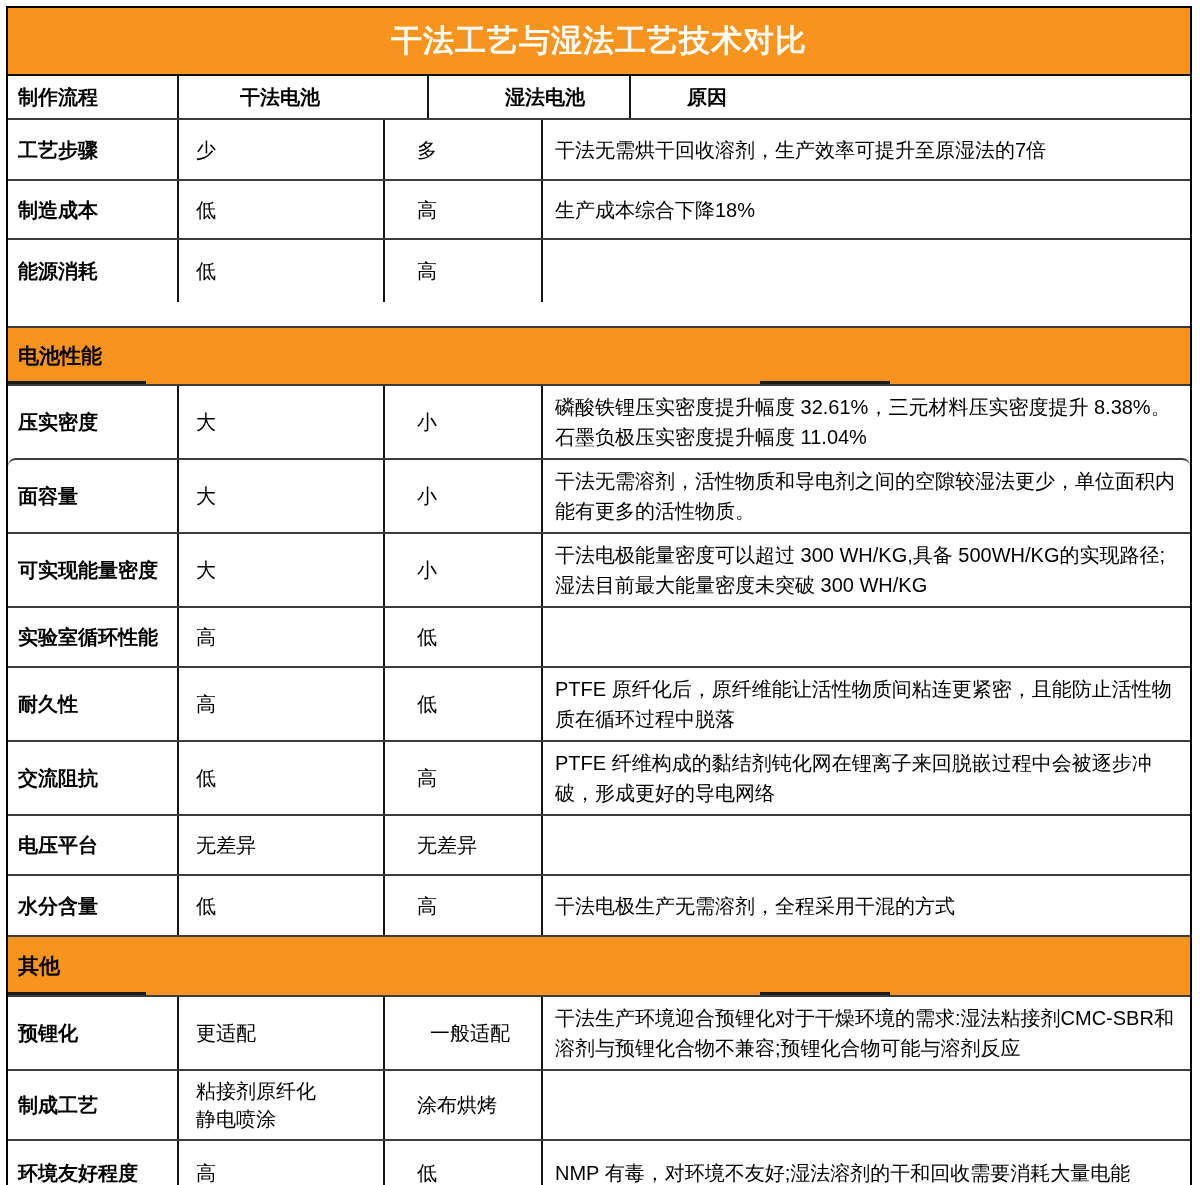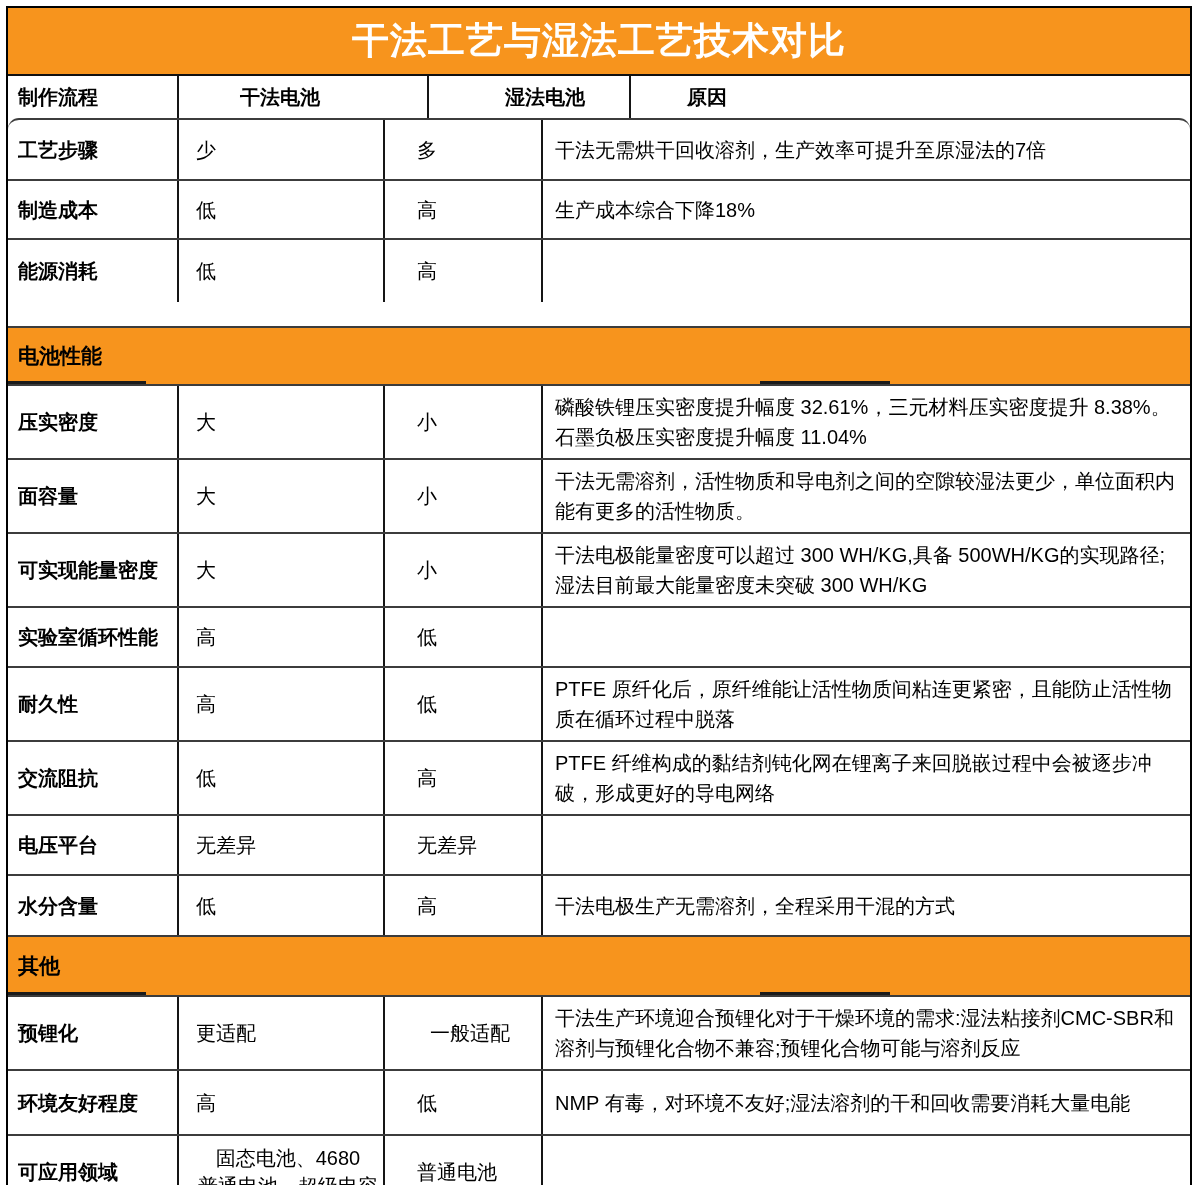--- a/index.html
+++ b/index.html
@@ -7,21 +7,21 @@
     width:1200px;height:1185px;overflow:hidden;
     font-family:"Liberation Sans","DejaVu Sans",sans-serif;color:#000;
     -webkit-font-smoothing:antialiased;
   }
   .tbl{
     position:relative;margin:6px 6px 0 6px;width:1182px;
     border:2px solid #000;background:#fff;
   }
   .title-bar{
     height:66px;background:var(--accent,#F7941D);
-    color:#fff;font-weight:bold;font-size:37px;letter-spacing:1px;
+    color:#fff;font-weight:bold;font-size:31px;letter-spacing:1px;
     display:flex;align-items:center;justify-content:center;
     border-bottom:2px solid #111;
   }
   .grid > *{border-top:2px solid #3c3c3c;}
   .grid > *:first-child{border-top:none;}
   .row{
     display:grid;
     grid-template-columns:171px 206px 158px auto;
     background:#fff;
   }
@@ -58,21 +58,21 @@
 <div class="tbl">
   <div class="title-bar">干法工艺与湿法工艺技术对比</div>
   <div class="grid">
     <div class="row header-row">
       <div class="cell c1">制作流程</div>
       <div class="cell c2">干法电池</div>
       <div class="cell c3">湿法电池</div>
       <div class="cell c4">原因</div>
     </div>
 
-  <div class="row" style="min-height: 59px; border-radius: 11px;">
+  <div class="row" style="min-height: 59px;">
         <div class="cell c1">工艺步骤</div>
         <div class="cell c2">少</div>
         <div class="cell c3">多</div>
         <div class="cell c4">干法无需烘干回收溶剂，生产效率可提升至原湿法的7倍</div>
       </div>
       <div class="row" style="min-height: 57px;">
         <div class="cell c1">制造成本</div>
         <div class="cell c2">低</div>
         <div class="cell c3">高</div>
         <div class="cell c4">生产成本综合下降18%</div>
@@ -83,21 +83,21 @@
         <div class="cell c3">高</div>
         <div class="cell c4"></div>
       </div>
       <div class="band" style="min-height: 56px; margin-top: 24px;">电池性能</div>
       <div class="row" style="min-height: 68px;">
         <div class="cell c1">压实密度</div>
         <div class="cell c2">大</div>
         <div class="cell c3">小</div>
         <div class="cell c4">磷酸铁锂压实密度提升幅度 32.61%，三元材料压实密度提升 8.38%。石墨负极压实密度提升幅度 11.04%</div>
       </div>
-      <div class="row" style="min-height: 63px;">
+      <div class="row" style="min-height: 63px; border-radius: 8px;">
         <div class="cell c1">面容量</div>
         <div class="cell c2">大</div>
         <div class="cell c3">小</div>
         <div class="cell c4">干法无需溶剂，活性物质和导电剂之间的空隙较湿法更少，单位面积内能有更多的活性物质。</div>
       </div>
       <div class="row" style="min-height: 60px;">
         <div class="cell c1">可实现能量密度</div>
         <div class="cell c2">大</div>
         <div class="cell c3">小</div>
         <div class="cell c4">干法电极能量密度可以超过 300 WH/KG,具备 500WH/KG的实现路径;湿法目前最大能量密度未突破 300 WH/KG</div>
@@ -132,20 +132,27 @@
         <div class="cell c3">高</div>
         <div class="cell c4">干法电极生产无需溶剂，全程采用干混的方式</div>
       </div>
       <div class="band" style="min-height: 58px;">其他</div>
       <div class="row" style="min-height: 68px;">
         <div class="cell c1">预锂化</div>
         <div class="cell c2">更适配</div>
         <div class="cell c3 center">一般适配</div>
         <div class="cell c4">干法生产环境迎合预锂化对于干燥环境的需求:湿法粘接剂CMC-SBR和溶剂与预锂化合物不兼容;预锂化合物可能与溶剂反应</div>
       </div>
+      <div class="row" style="min-height: 50px;">
+        <div class="cell c1">制成工艺</div>
+        <div class="cell c2">粘接剂原纤化
+静电喷涂</div>
+        <div class="cell c3">涂布烘烤</div>
+        <div class="cell c4"></div>
+      </div>
       <div class="row" style="min-height: 63px;">
         <div class="cell c1">环境友好程度</div>
         <div class="cell c2">高</div>
         <div class="cell c3">低</div>
         <div class="cell c4">NMP 有毒，对环境不友好;湿法溶剂的干和回收需要消耗大量电能</div>
       </div>
       <div class="row" style="min-height: 71px;">
         <div class="cell c1">可应用领域</div>
         <div class="cell c2 center">固态电池、4680
 普通电池、超级电容</div>

